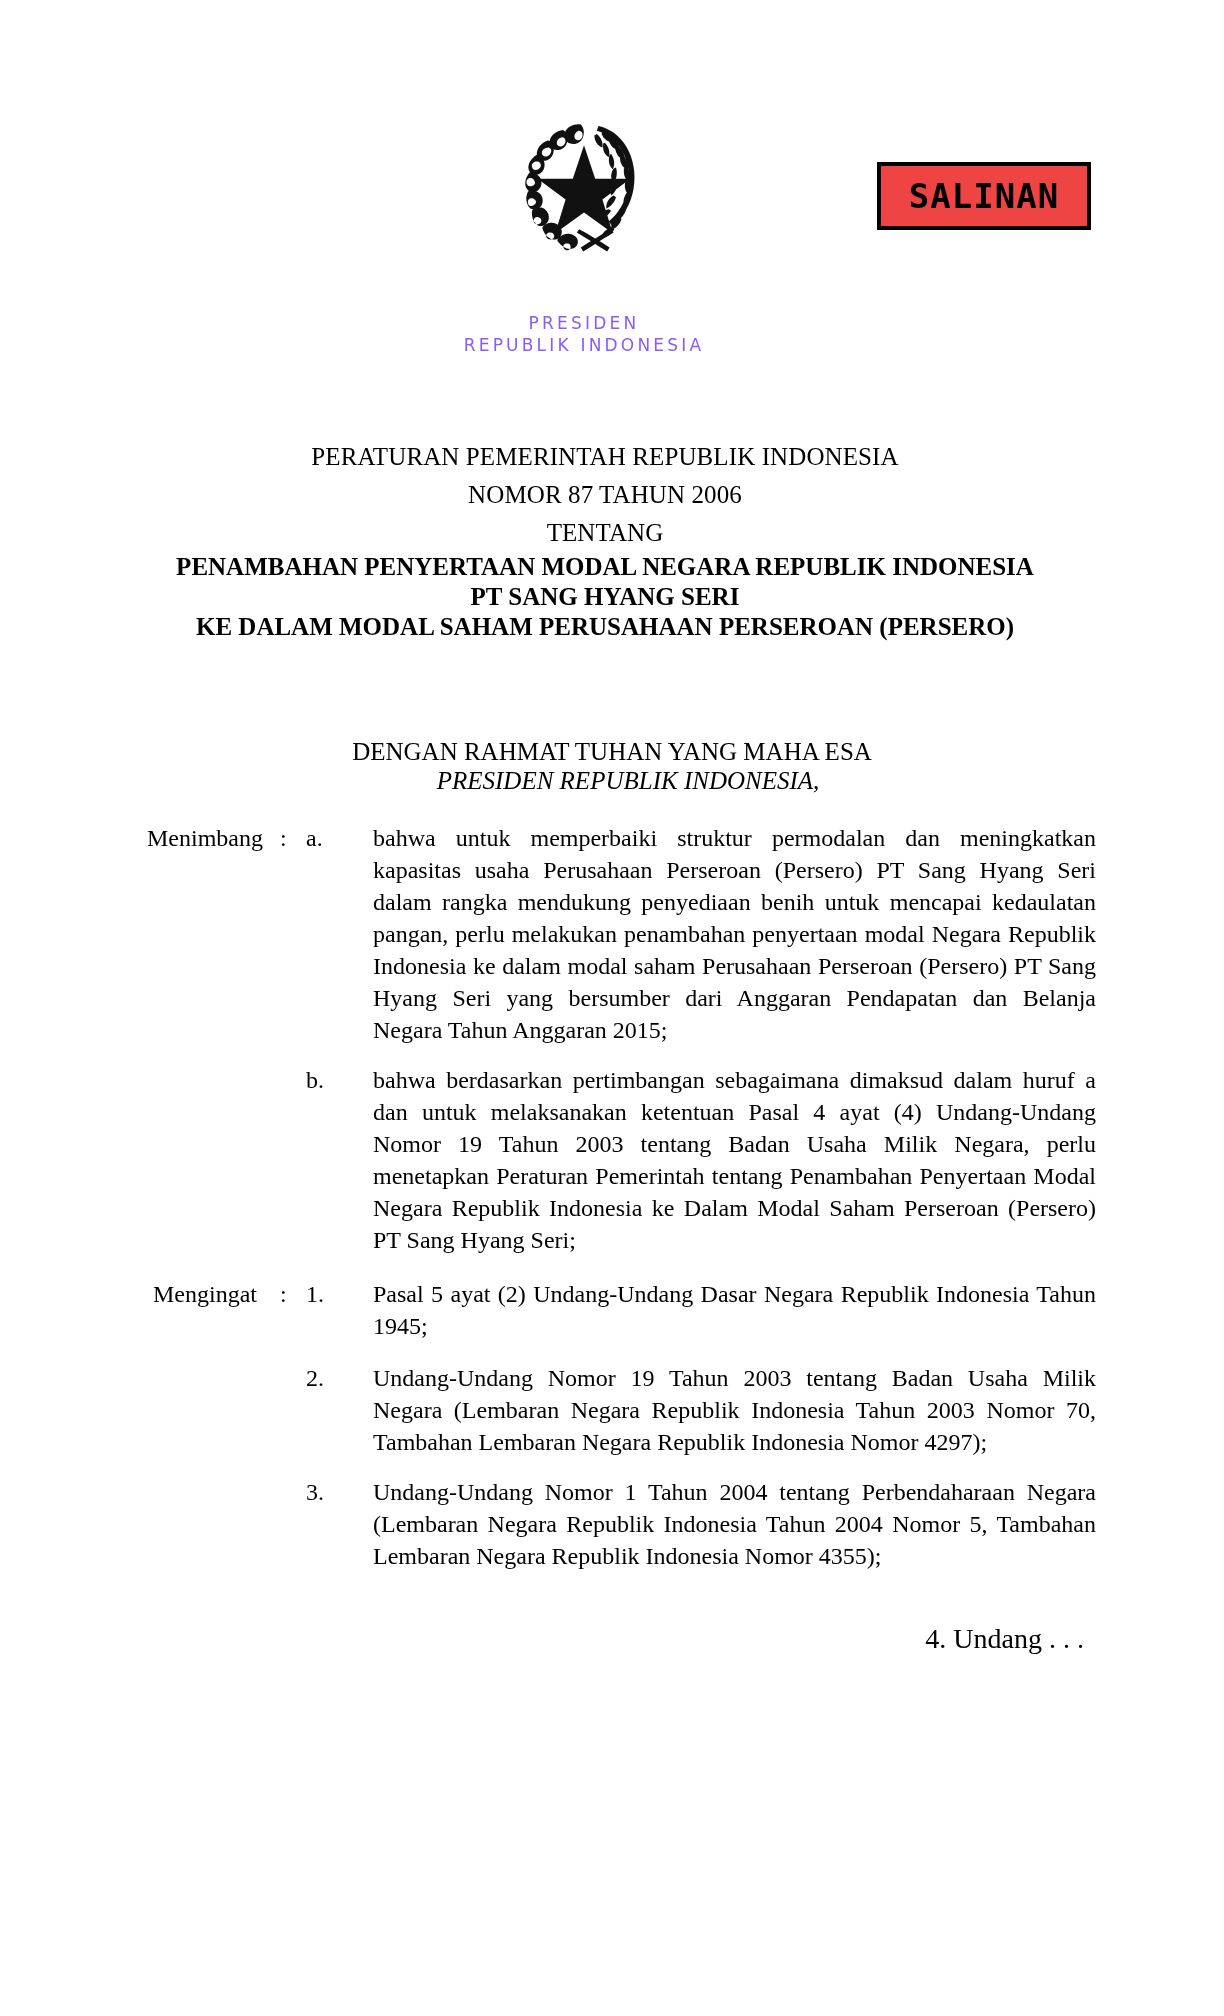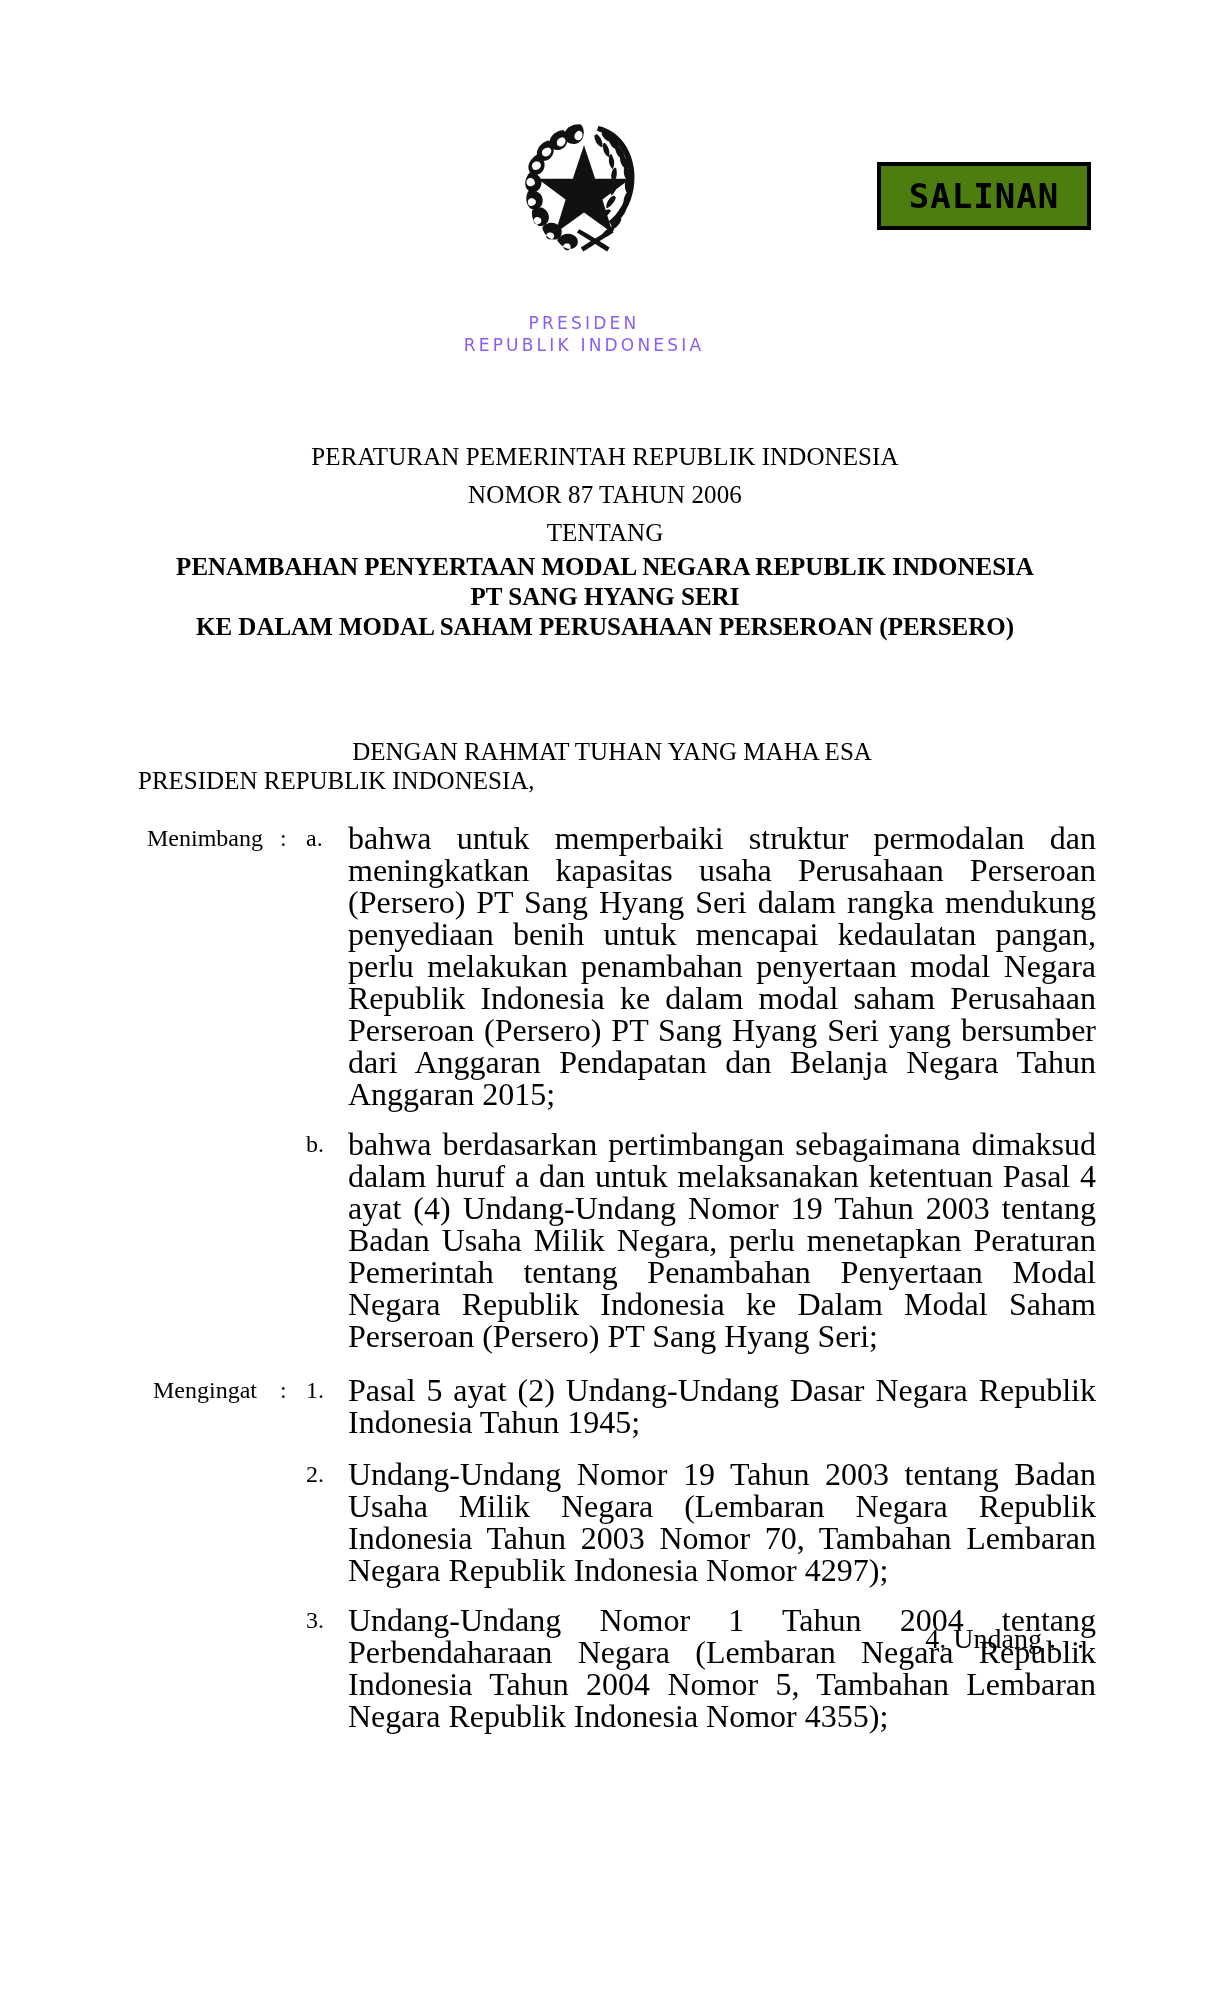--- a/index.html
+++ b/index.html
@@ -60,21 +60,21 @@
     position: absolute;
     left: 877px;
     top: 162px;
     width: 214px;
     height: 68px;
     border: 4px solid #000000;
     box-sizing: border-box;
     display: flex;
     align-items: center;
     justify-content: center;
-    background: #4d7c0f;
+    background: #ef4444;
   }
   .salinan-text {
     font-family: "DejaVu Sans Mono", "Liberation Mono", monospace;
     font-size: 34px;
     font-weight: 700;
     letter-spacing: 1px;
     color: #000000;
     line-height: 1;
   }
 
@@ -103,26 +103,27 @@
     position: absolute;
     left: 130px;
     top: 736px;
     width: 964px;
     text-align: center;
     font-size: 25px;
     line-height: 32px;
   }
   .presiden-line {
     position: absolute;
-    left: 138px;
+    left: 146px;
     top: 765px;
     width: 964px;
-    text-align: left;
+    text-align: center;
     font-size: 25px;
     line-height: 32px;
+    font-style: italic;
   }
 
   
   .clauses {
     position: absolute;
     left: 130px;
     top: 822px;
     width: 966px;
   }
 
@@ -150,25 +151,26 @@
   }
   .marker-col {
     width: 42px;
     flex: 0 0 42px;
     font-size: 24px;
     line-height: 32px;
     text-align: left;
   }
   .text-col {
     flex: 1 1 auto;
-    font-size: 32px;
+    font-size: 24px;
     line-height: 32px;
     text-align: justify;
     text-justify: inter-word;
     hyphens: none;
+    margin-left: 25px;
   }
   .text-col.last-line-left { text-align-last: left; }
 
   .sub-item {
     display: flex;
     align-items: flex-start;
     margin-top: 19px;
   }
 
   .catchword {

